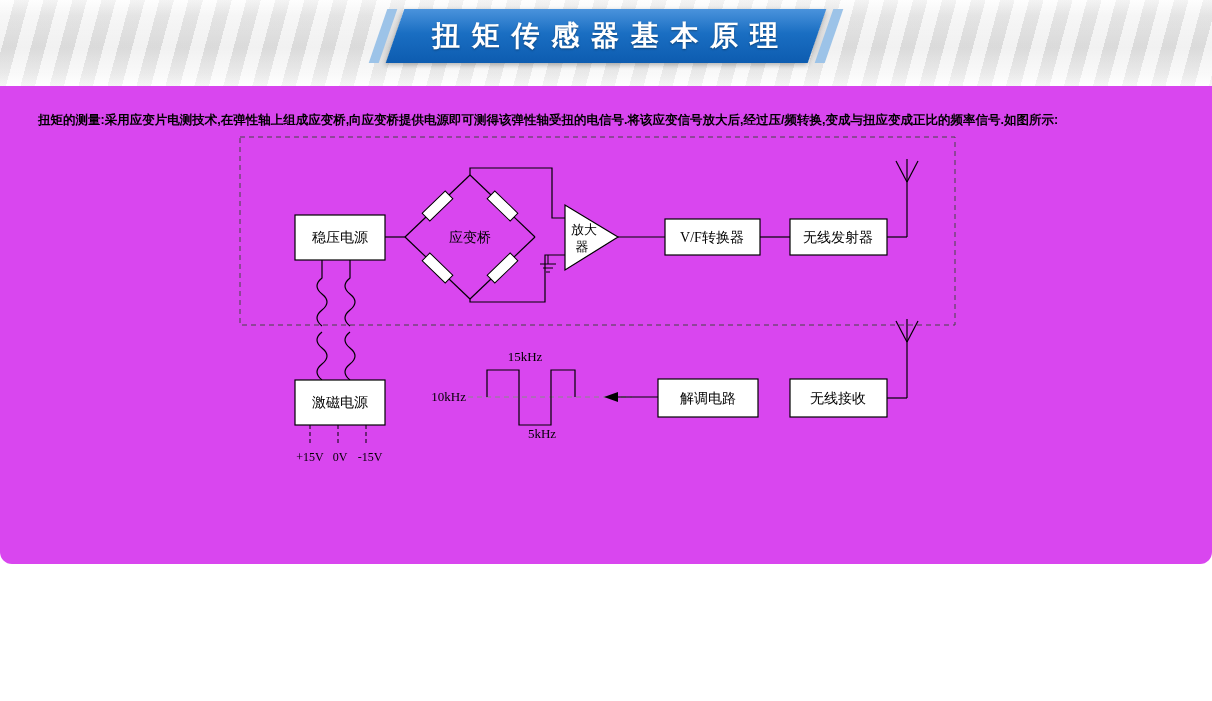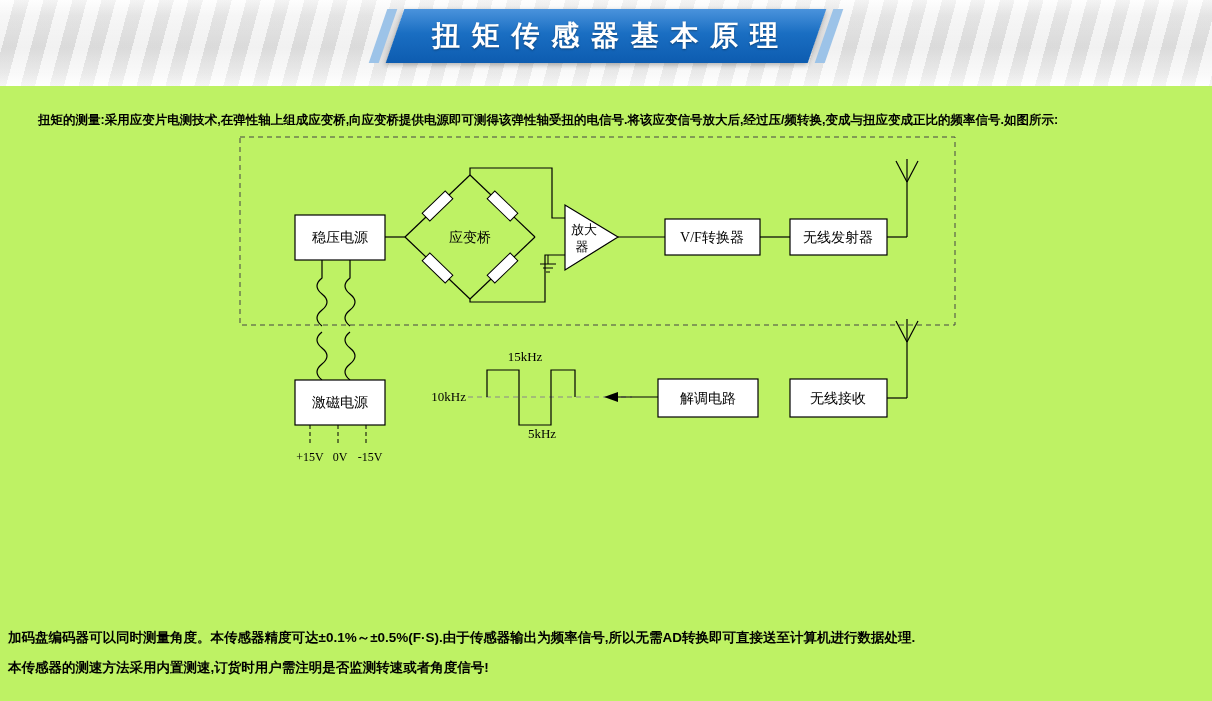--- a/index.html
+++ b/index.html
@@ -2,21 +2,21 @@
 <html><head>
 <meta charset="utf-8">
 <style>
   html,body{margin:0;padding:0;}
   body{
     width:1212px;height:701px;position:relative;overflow:hidden;
     background:#fff;
     font-family:"Liberation Sans","DejaVu Sans",sans-serif;
     color:#000;
   }
-  .page{position:absolute;inset:0;width:1212px;height:701px;background:#bef264;}
+  .page{position:absolute;inset:0;width:1212px;height:564px;background:#d946ef;border-radius:12px;}
 
   
   .header-band{
     position:absolute;left:0;top:0;width:1212px;height:86px;
     background:linear-gradient(180deg,#fdfdfd 0%,#ececec 18%,#e1e1e1 55%,#f2f2f2 85%,#ffffff 100%);
   }
   .header-band::after{
     content:"";position:absolute;inset:0;
     background:repeating-linear-gradient(105deg,rgba(255,255,255,.55) 0 14px,rgba(160,160,160,.10) 14px 28px);
   }
@@ -192,18 +192,14 @@
       <text x="708" y="273" text-anchor="middle">解调电路</text>
     </g>
 
     <g>
       <rect class="box" x="790" y="249" width="97" height="38"></rect>
       <text x="838" y="273" text-anchor="middle">无线接收</text>
     </g>
   </svg>
 
 
-  <div class="para encoder-para">
-    <div class="line">加码盘编码器可以同时测量角度。本传感器精度可达±0.1%～±0.5%(F·S).由于传感器输出为频率信号,所以无需AD转换即可直接送至计算机进行数据处理.</div>
-    <div class="line">本传感器的测速方法采用内置测速,订货时用户需注明是否监测转速或者角度信号!</div>
-  </div>
 
 </div>
 
 </body></html>

